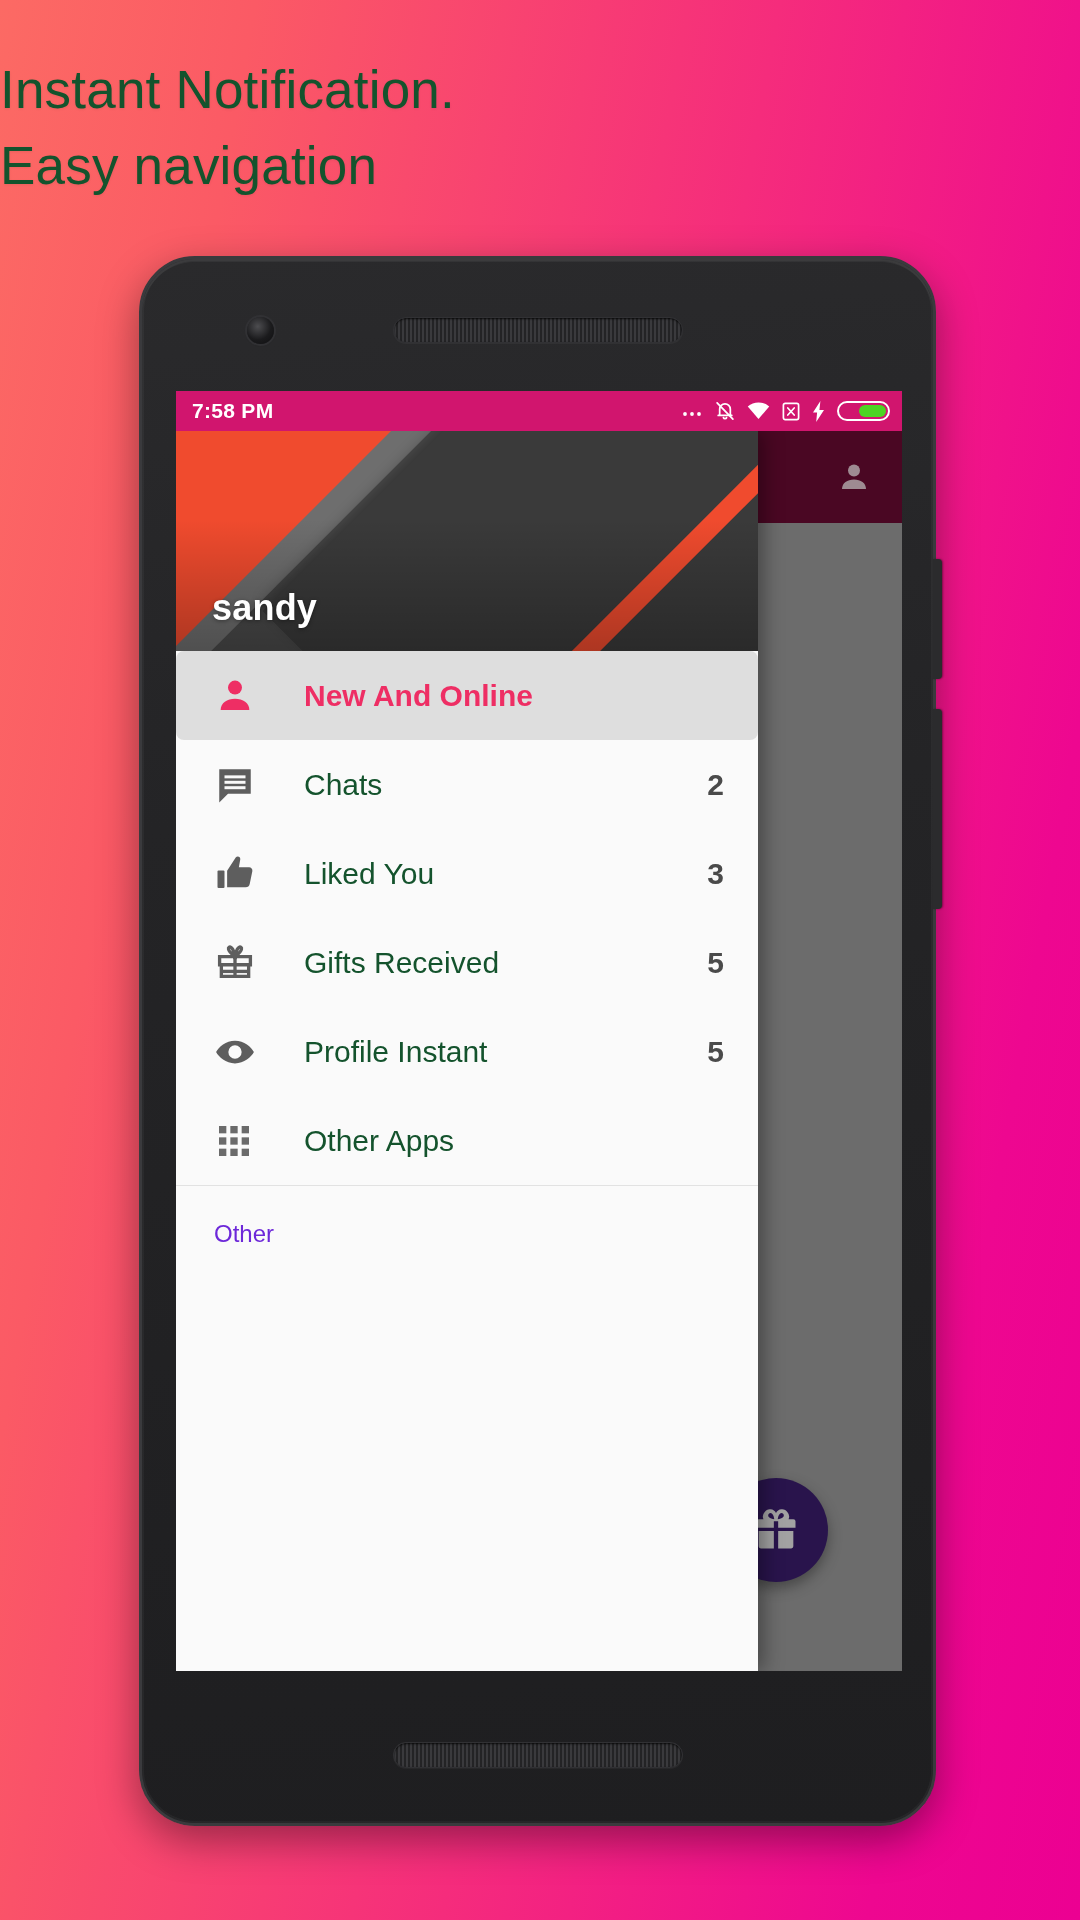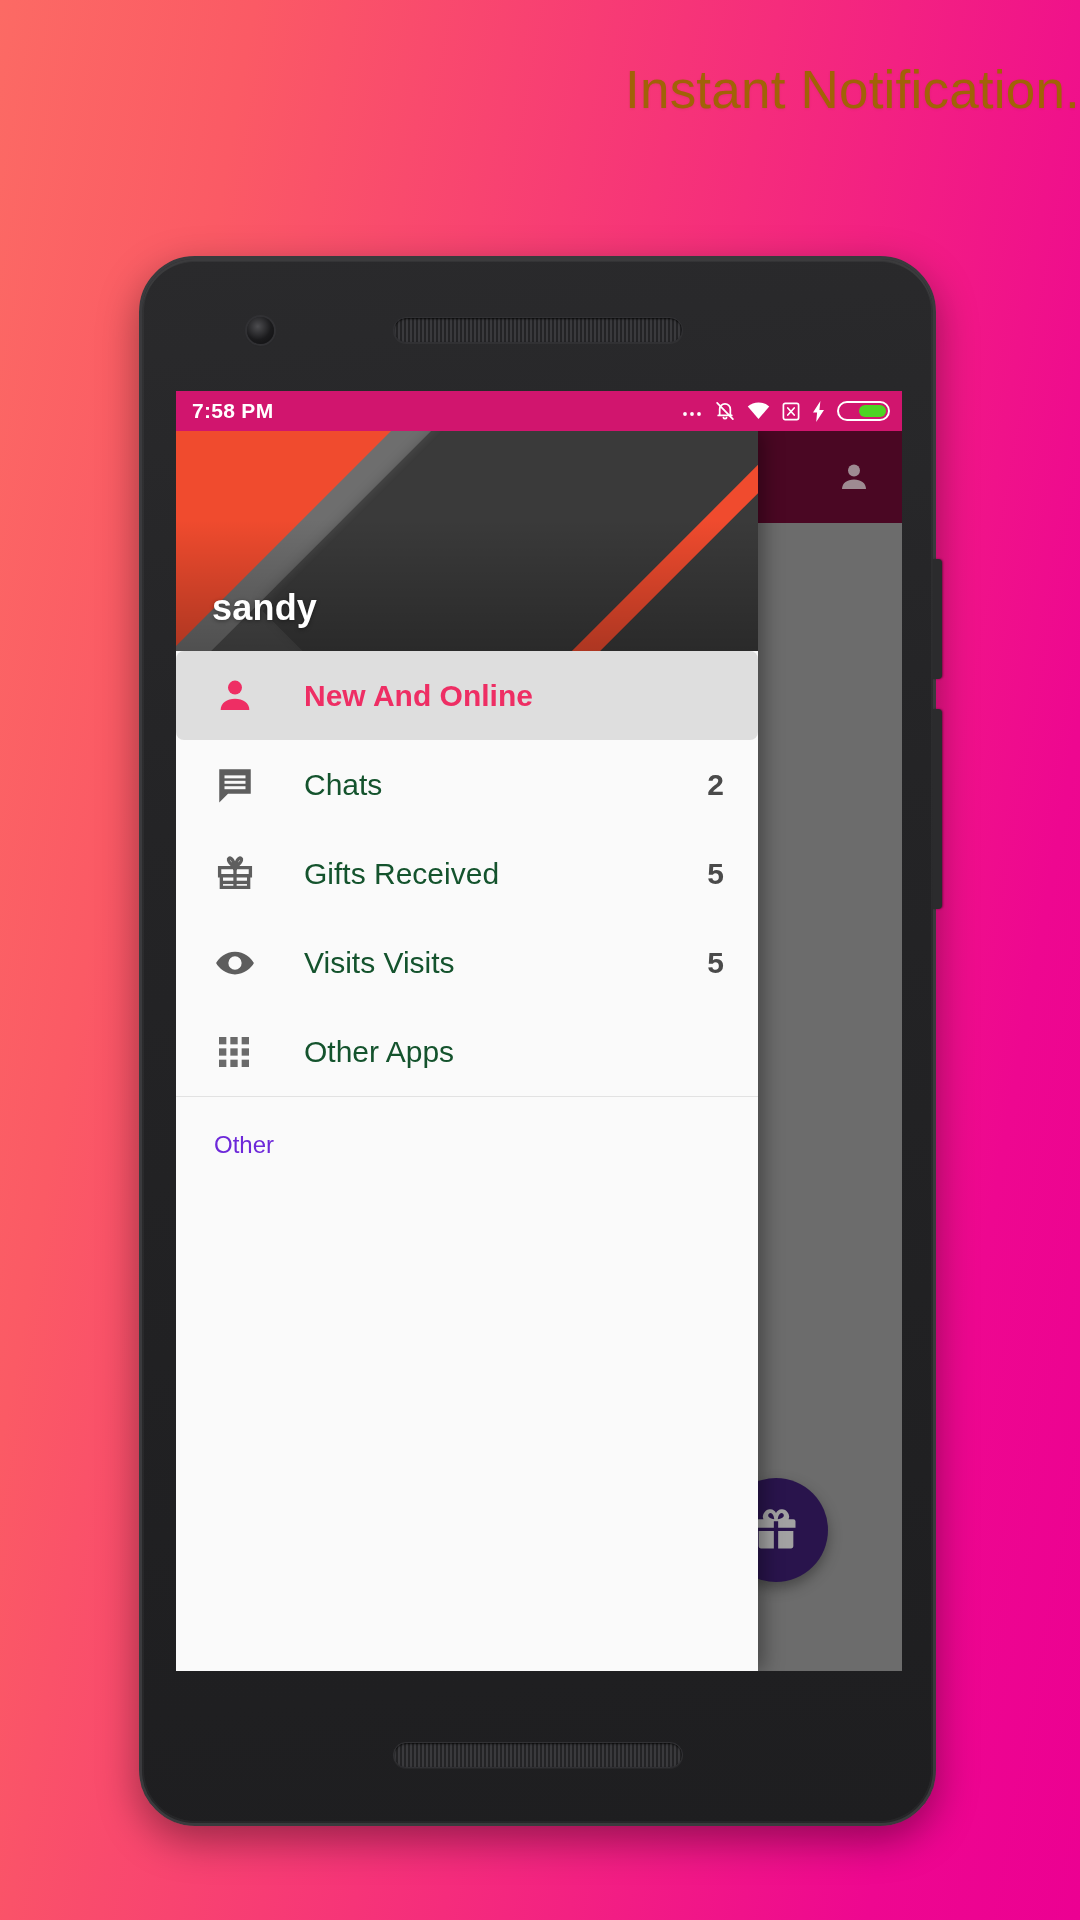--- a/index.html
+++ b/index.html
@@ -6,21 +6,21 @@
   html,body { width:1080px; height:1920px; overflow:hidden; }
   body {
     font-family:"Liberation Sans", sans-serif;
     background: linear-gradient(100deg, #FC6A64 0%, #FB5A65 18%, #F52C7C 55%, #EE0790 85%, #EC0092 100%);
     position:relative;
   }
 
   
   .headline {
     position:absolute; left:0; right:0; top:52px;
-    text-align:right; color:#a16207;
+    text-align:left; color:#14532d;
     font-size:53px; font-weight:400; line-height:1.43;
     letter-spacing:0.2px;
     text-shadow:0 1px 3px rgba(0,0,0,.07);
   }
   .headline .l2 { display:block; }
 
   
   .phone {
     position:absolute; left:139px; top:256px;
     width:797px; height:1570px;
@@ -183,20 +183,21 @@
   .section-label{
     padding:34px 0 10px 38px; font-size:24px; color:#6d28d9;
   }
   svg{ display:block; }
 </style>
 </head>
 <body>
 
 <div class="headline">
   <span class="l1">Instant Notification.</span>
+  <span class="l2">Easy navigation</span>
 </div>
 
 <div class="phone">
 
   <div class="side-btn b1"></div>
   <div class="side-btn b2"></div>
 
   <div class="camera"></div>
   <div class="speaker top"></div>
   <div class="speaker bottom"></div>
@@ -267,20 +268,30 @@
               <path d="M3 3h18v14H8l-5 5z"></path>
               <rect x="6" y="6.5" width="12" height="1.7" fill="#FAFAFA"></rect>
               <rect x="6" y="9.6" width="12" height="1.7" fill="#FAFAFA"></rect>
               <rect x="6" y="12.7" width="12" height="1.7" fill="#FAFAFA"></rect>
             </svg>
           </span>
           <span class="lbl">Chats</span>
           <span class="cnt">2</span>
         </div>
 
+        <div class="mi">
+          <span class="ic">
+            <svg width="42" height="42" viewBox="0 0 24 24" fill="#5e5e5e">
+              <rect x="2" y="10" width="4" height="10" rx="0.6"></rect>
+              <path d="M7.5 10.2 12.4 2.6c.9-1.3 2.9-.5 2.6 1.1l-.8 4.4H20a1.9 1.9 0 0 1 1.9 2.3l-1.5 7.3A2.4 2.4 0 0 1 18 19.6H7.5z"></path>
+            </svg>
+          </span>
+          <span class="lbl">Liked You</span>
+          <span class="cnt">3</span>
+        </div>
 
         <div class="mi">
           <span class="ic">
             <svg width="42" height="42" viewBox="0 0 24 24" fill="none" stroke="#5e5e5e" stroke-width="1.9">
               <path d="M3.2 8.4h17.6v4.6H3.2z"></path>
               <path d="M4.2 13v6.6h15.6V13"></path>
               <path d="M4.2 16.8h15.6"></path>
               <path d="M12 8.4V19.6"></path>
               <path d="M12 8.2c-1.6-1-4.8-4-3.4-5.1 1.4-1.1 3.1 2.4 3.4 5.1zM12 8.2c1.6-1 4.8-4 3.4-5.1-1.4-1.1-3.1 2.4-3.4 5.1z"></path>
             </svg>
@@ -289,21 +300,21 @@
           <span class="cnt">5</span>
         </div>
 
         <div class="mi">
           <span class="ic">
             <svg width="42" height="42" viewBox="0 0 24 24" fill="#5e5e5e">
               <path d="M12 5.5C6.8 5.5 2.6 9.2 1.2 12c1.4 2.8 5.6 6.5 10.8 6.5S21.4 14.8 22.8 12C21.4 9.2 17.2 5.5 12 5.5zm0 10.3a3.8 3.8 0 1 1 0-7.6 3.8 3.8 0 0 1 0 7.6z"></path>
               <circle cx="12" cy="12" r="1.9" fill="#FAFAFA"></circle>
             </svg>
           </span>
-          <span class="lbl">Visits Visits</span>
+          <span class="lbl">Profile Instant</span>
           <span class="cnt">5</span>
         </div>
 
         <div class="mi">
           <span class="ic">
             <svg width="40" height="40" viewBox="0 0 24 24" fill="#6a6a6a">
               <rect x="3" y="3" width="4.4" height="4.4"></rect>
                 <rect x="9.8" y="3" width="4.4" height="4.4"></rect>
                 <rect x="16.6" y="3" width="4.4" height="4.4"></rect>
               <rect x="3" y="9.8" width="4.4" height="4.4"></rect>

